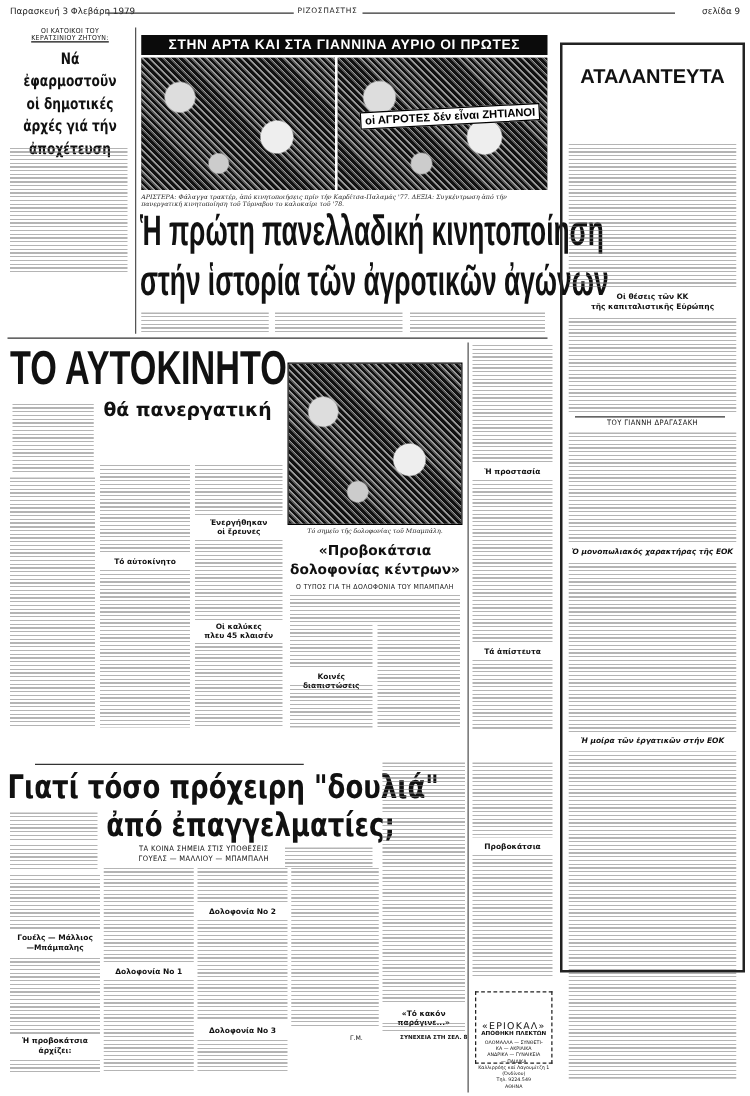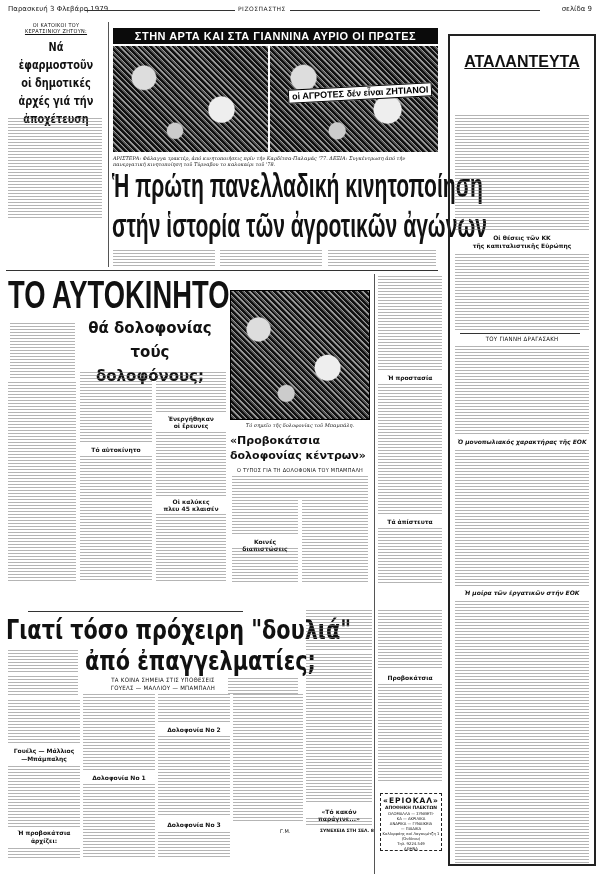--- a/index.html
+++ b/index.html
@@ -63,43 +63,42 @@
   <div class="abs agrotes-banner" style="left:18px; top:40px;">οἱ ΑΓΡΟΤΕΣ δέν εἶναι ΖΗΤΙΑΝΟΙ</div>
 </div>
 <div class="abs caption" style="left:113px; top:155px; width:325px;">ΑΡΙΣΤΕΡΑ: Φάλαγγα τρακτέρ, ἀπό κινητοποιήσεις πρίν τήν Καρδίτσα-Παλαμάς '77. ΔΕΞΙΑ: Συγκέντρωση ἀπό τήν πανεργατική κινητοποίηση τοῦ Τύρναβου το καλοκαίρι τοῦ '78.</div>
 <div class="abs big-head" style="left:112px; top:166px; width:330px; font-size:34px; line-height:38px; transform:scaleX(0.62); transform-origin:left top; width:530px; font-family:'Liberation Sans', sans-serif;">Ἡ πρώτη πανελλαδική κινητοποίηση</div>
 <div class="abs big-head" style="left:112px; top:206px; font-size:34px; line-height:38px; transform:scaleX(0.62); transform-origin:left top; width:530px; font-family:'Liberation Sans', sans-serif;">στήν ἱστορία τῶν ἀγροτικῶν ἀγώνων</div>
 <div class="text-block" style="left:113px; top:250px; width:102px; height:16px;"></div>
 <div class="text-block" style="left:220px; top:250px; width:102px; height:16px;"></div>
 <div class="text-block" style="left:328px; top:250px; width:108px; height:16px;"></div>
 <div class="rule" style="left:6px; top:270px; width:432px;"></div>
 
-<div class="box" style="left:448px; top:34px; width:148px; height:832px;text-decoration:underline;">
+<div class="box" style="left:448px; top:34px; width:148px; height:744px;">
   <div style="text-align:center; font-family:'Liberation Sans', sans-serif; font-weight:bold; font-size:16px; line-height:20px; margin-top:16px;">
     <div>ΑΤΑΛΑΝΤΕΥΤΑ</div>
   </div>
 </div>
 <div class="text-block" style="left:455px; top:115px; width:134px; height:115px;"></div>
 <div class="abs subhead" style="left:452px; top:234px; width:140px; line-height:8px;">
   <div>Οἱ θέσεις τῶν ΚΚ</div>
   <div>τῆς καπιταλιστικῆς Εὐρώπης</div>
 </div>
 <div class="text-block" style="left:455px; top:254px; width:134px; height:76px;"></div>
 <div class="rule" style="left:460px; top:333px; width:120px;"></div>
 <div class="abs kicker" style="left:452px; top:335px; width:140px; font-size:6px;">ΤΟΥ ΓΙΑΝΝΗ ΔΡΑΓΑΣΑΚΗ</div>
 <div class="text-block" style="left:455px; top:346px; width:134px; height:88px;"></div>
 <div class="abs subhead" style="left:452px; top:438px; width:140px; font-style:italic;">Ὁ μονοπωλιακός χαρακτήρας τῆς ΕΟΚ</div>
 <div class="text-block" style="left:455px; top:450px; width:134px; height:136px;"></div>
 <div class="abs subhead" style="left:452px; top:589px; width:140px; font-style:italic;">Ἡ μοίρα τῶν ἐργατικῶν στήν ΕΟΚ</div>
 <div class="text-block" style="left:455px; top:601px; width:134px; height:262px;"></div>
 
 <div class="abs big-head" style="left:8px; top:274px; font-size:38px; line-height:42px; transform:scaleX(0.72); transform-origin:left top; font-family:'Liberation Sans', sans-serif;">ΤΟ ΑΥΤΟΚΙΝΗΤΟ</div>
 <div class="abs" style="left:75px; top:316px; width:150px; text-align:center; font-family:'DejaVu Sans', sans-serif; font-weight:bold; font-size:15px; line-height:24px;">
-  <div>θά δολοφονίας</div>
-  <div>τούς δολοφόνους;</div>
+  <div>θά πανεργατική</div>
 </div>
 <div class="text-block" style="left:10px; top:323px; width:65px; height:55px;"></div>
 <div class="text-block" style="left:8px; top:382px; width:68px; height:200px;"></div>
 <div class="text-block" style="left:80px; top:372px; width:72px; height:70px;"></div>
 <div class="abs subhead" style="left:80px; top:446px; width:72px;">Τό αὐτοκίνητο</div>
 <div class="text-block" style="left:80px; top:456px; width:72px; height:126px;"></div>
 <div class="text-block" style="left:156px; top:372px; width:70px; height:40px;"></div>
 <div class="abs subhead" style="left:156px; top:415px; width:70px; line-height:7px;">
   <div>Ἐνεργήθηκαν</div>
   <div>οἱ ἔρευνες</div>
@@ -109,21 +108,21 @@
   <div>Οἱ καλύκες</div>
   <div>πλευ 45 κλαισέν</div>
 </div>
 <div class="text-block" style="left:156px; top:514px; width:70px; height:68px;"></div>
 
 <div class="abs photo" style="left:230px; top:290px; width:140px; height:130px; border:1px solid #000;">
   <div class="photo-noise"></div>
 </div>
 <div class="abs caption" style="left:230px; top:422px; width:140px; text-align:center;">Τό σημεῖο τῆς δολοφονίας τοῦ Μπαμπάλη.</div>
 
-<div class="abs" style="left:230px; top:433px; width:140px; font-family:'DejaVu Sans', sans-serif; font-weight:bold; font-size:11px; line-height:15px;">
+<div class="abs" style="left:230px; top:433px; width:140px; text-align:center; font-family:'DejaVu Sans', sans-serif; font-weight:bold; font-size:11px; line-height:15px;">
   <div>«Προβοκάτσια</div>
   <div>δολοφονίας κέντρων»</div>
 </div>
 <div class="abs kicker" style="left:230px; top:467px; width:140px;">Ο ΤΥΠΟΣ ΓΙΑ ΤΗ ΔΟΛΟΦΟΝΙΑ ΤΟΥ ΜΠΑΜΠΑΛΗ</div>
 <div class="text-block" style="left:232px; top:476px; width:136px; height:22px;"></div>
 <div class="text-block" style="left:232px; top:500px; width:66px; height:35px;"></div>
 <div class="abs subhead" style="left:232px; top:538px; width:66px;">Κοινές διαπιστώσεις</div>
 <div class="text-block" style="left:232px; top:548px; width:66px; height:34px;"></div>
 <div class="text-block" style="left:302px; top:500px; width:66px; height:82px;"></div>
 
@@ -131,21 +130,21 @@
 <div class="text-block" style="left:378px; top:276px; width:64px; height:94px;"></div>
 <div class="abs subhead" style="left:378px; top:374px; width:64px;">Ἡ προστασία</div>
 <div class="text-block" style="left:378px; top:384px; width:64px; height:130px;"></div>
 <div class="abs subhead" style="left:378px; top:518px; width:64px;">Τά ἀπίστευτα</div>
 <div class="text-block" style="left:378px; top:528px; width:64px; height:56px;"></div>
 <div class="text-block" style="left:378px; top:610px; width:64px; height:60px;"></div>
 <div class="abs subhead" style="left:378px; top:674px; width:64px;">Προβοκάτσια</div>
 <div class="text-block" style="left:378px; top:684px; width:64px; height:98px;"></div>
 
 <div class="abs" style="left:380px; top:793px; width:62px; height:58px; border:1px dashed #222; text-align:center; font-family:'DejaVu Sans', sans-serif; padding-top:2px;">
-  <div style="font-weight:bold; font-size:7.5px; letter-spacing:1px;">«ΕΡΙΟΚΑΛ»</div>
+  <div style="font-weight:normal; font-size:7.5px; letter-spacing:1px;margin-top:20px;">«ΕΡΙΟΚΑΛ»</div>
   <div style="font-weight:bold; font-size:4.5px;">ΑΠΟΘΗΚΗ ΠΛΕΚΤΩΝ</div>
   <div style="font-size:3.8px; line-height:5px; margin-top:1px;">
     <div>ΟΛΟΜΑΛΛΑ — ΣΥΝΘΕΤΙ-</div>
     <div>ΚΑ — ΑΚΡΙΛΙΚΑ</div>
     <div>ΑΝΔΡΙΚΑ — ΓΥΝΑΙΚΕΙΑ</div>
     <div>— ΠΑΙΔΙΚΑ</div>
     <div>Καλλιρρόης καί Λαγουμίτζη 1</div>
     <div>(Ὀνδίνου)</div>
     <div>Τηλ. 9224.549</div>
     <div>ΑΘΗΝΑ</div>

